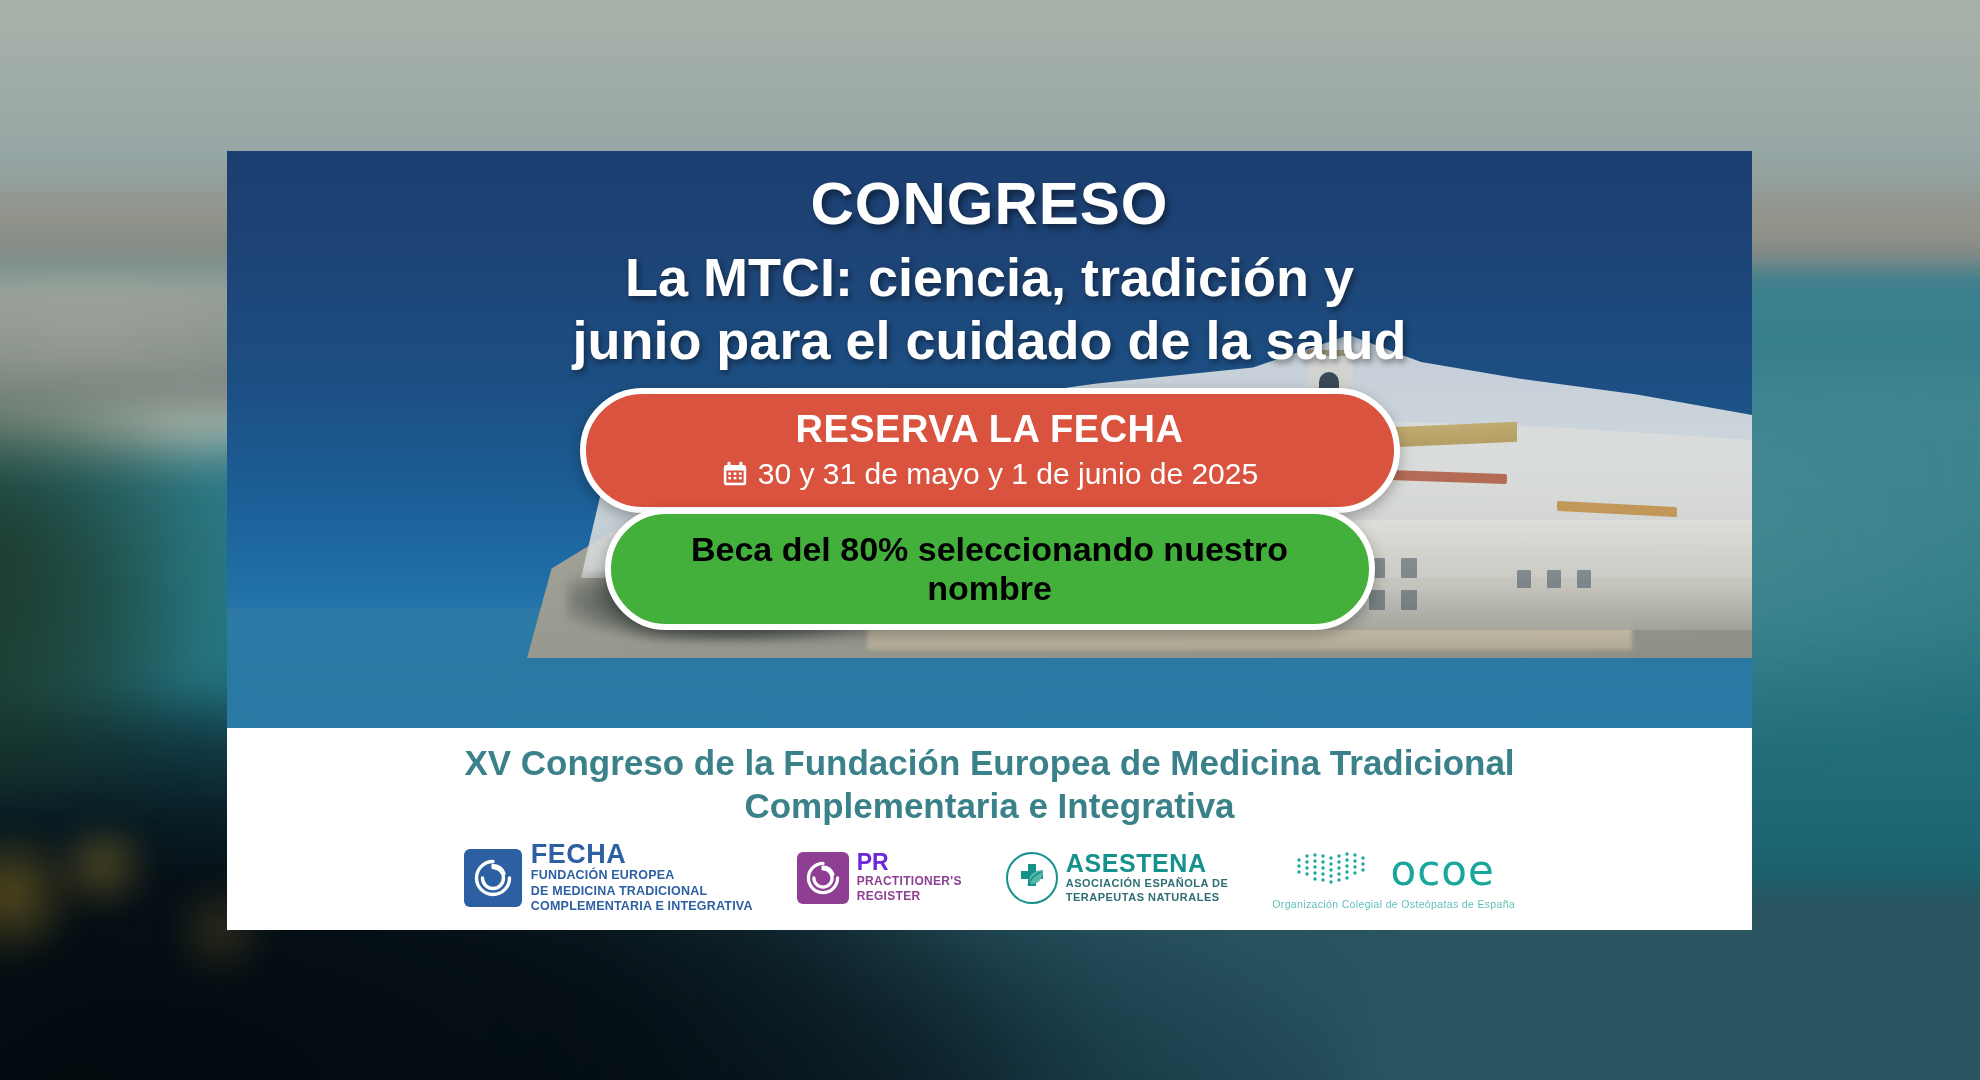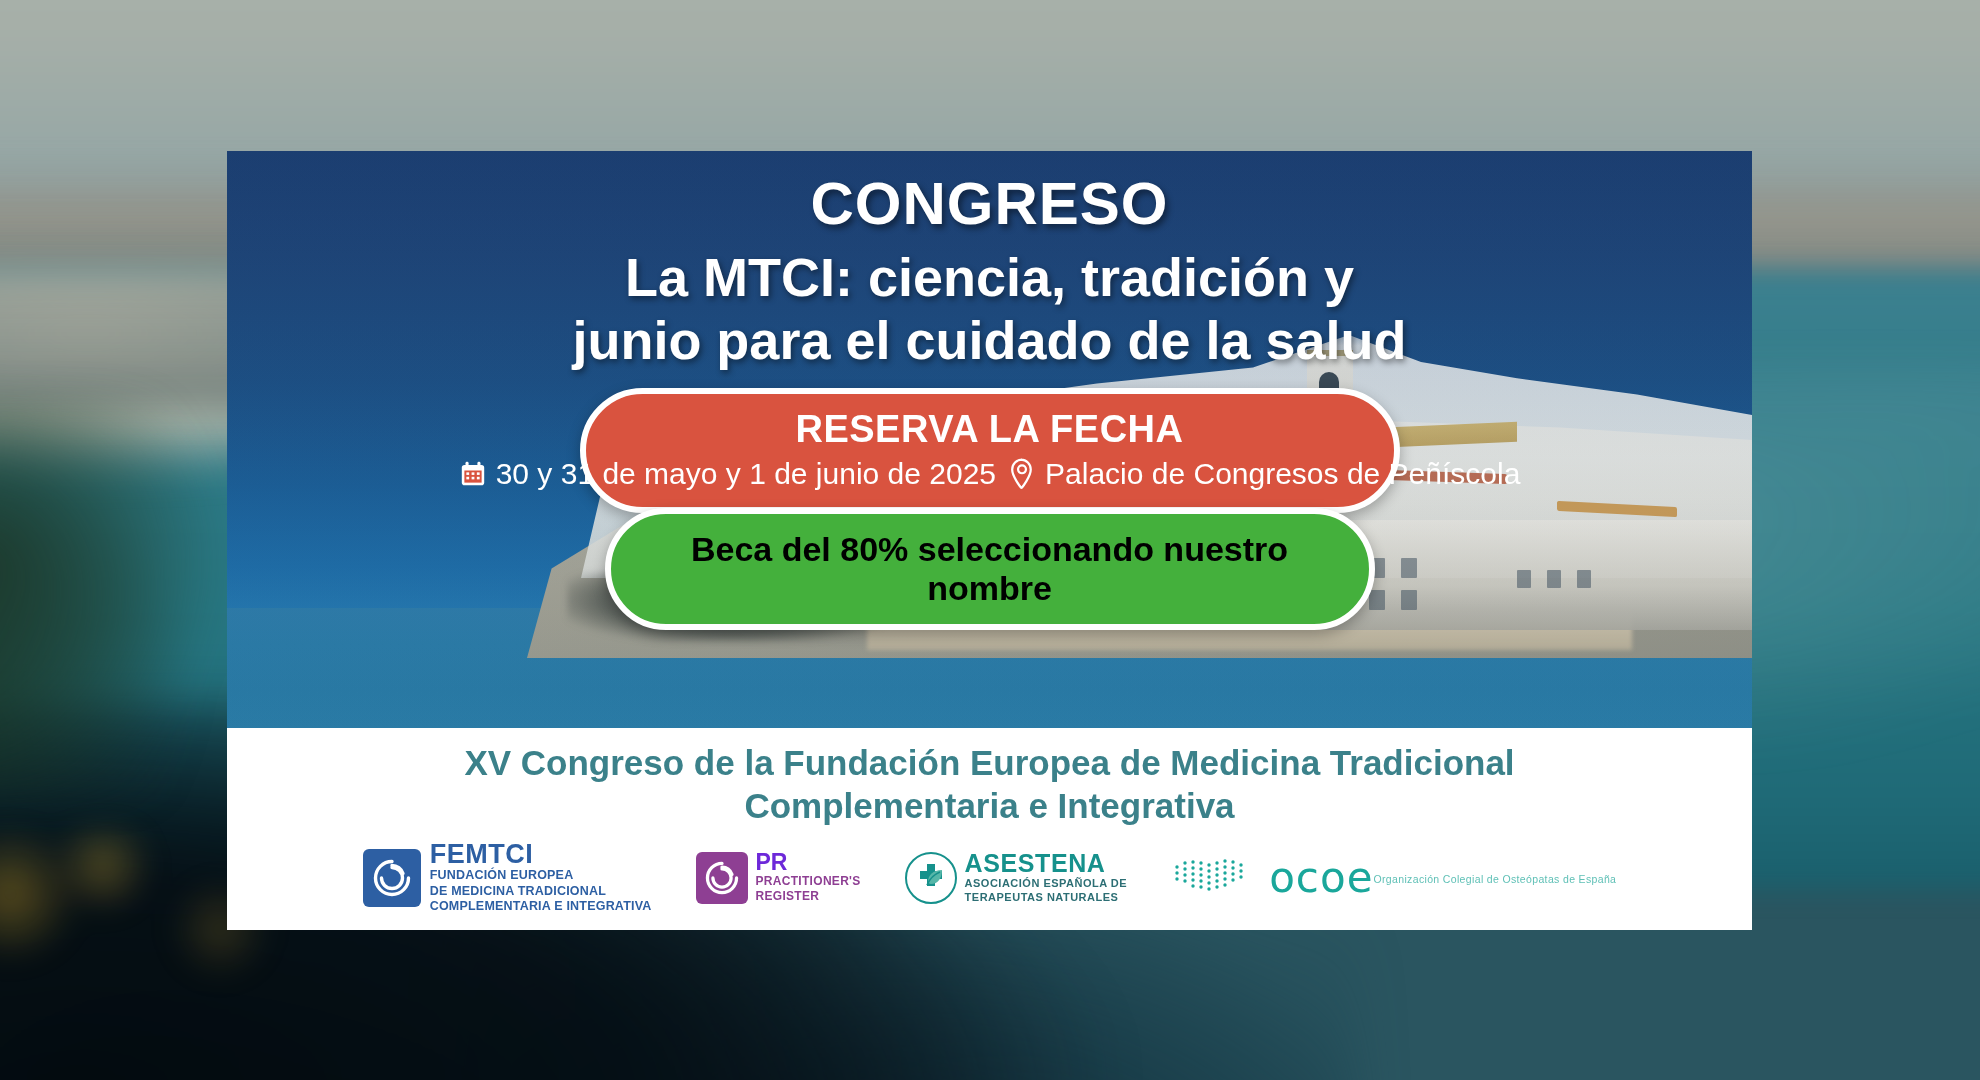--- a/index.html
+++ b/index.html
@@ -387,21 +387,21 @@
     font-size: 25px; font-weight: 700; color: #16918c;
     letter-spacing: .6px; line-height: 1;
   }
   .ases-sub {
     font-size: 11px; font-weight: 700; color: #2c6e74;
     letter-spacing: .5px; line-height: 1.3; margin-top: 3px;
     text-transform: uppercase;
   }
 
   
-  .ocoe { flex-direction: row; align-items: center; }
+  .ocoe { flex-direction: column; align-items: center; }
   .ocoe-row { display: flex; align-items: center; gap: 10px; }
   .ocoe-name {
     font-size: 42px; font-weight: 400; color: #1aa79b;
     letter-spacing: 1px; line-height: 1;
     font-family: "DejaVu Sans", sans-serif;
   }
   .ocoe-sub {
     margin-top: 2px;
     font-size: 10.5px; color: #5fc0b6; letter-spacing: .35px;
     white-space: nowrap;
@@ -482,29 +482,20 @@
               <rect x="6.3" y="10.6" width="2.4" height="2.2" fill="#ffffff"></rect>
               <rect x="10.8" y="10.6" width="2.4" height="2.2" fill="#ffffff"></rect>
               <rect x="15.3" y="10.6" width="2.4" height="2.2" fill="#ffffff"></rect>
               <rect x="6.3" y="14.4" width="2.4" height="2.2" fill="#ffffff"></rect>
               <rect x="10.8" y="14.4" width="2.4" height="2.2" fill="#ffffff"></rect>
               <rect x="15.3" y="14.4" width="2.4" height="2.2" fill="#ffffff"></rect>
             </svg>
           </span>
           <span>30 y 31 de mayo y 1 de junio de 2025</span>
         </span>
-        <span class="meta-item">
-          <span>
-            <svg width="28" height="32" viewBox="0 0 24 30" fill="none">
-              <path d="M12 1.6c-5.1 0-9.2 4.1-9.2 9.2 0 6.6 8 16.6 8.35 17 .2.25.5.25.7 0 .35-.4 8.35-10.4 8.35-17 0-5.1-4.1-9.2-9.2-9.2z" stroke="#ffffff" stroke-width="2.1" fill="none"></path>
-              <circle cx="12" cy="10.6" r="3.7" stroke="#ffffff" stroke-width="2.1" fill="none"></circle>
-            </svg>
-          </span>
-          <span>Palacio de Congresos de Peñíscola</span>
-        </span>
       </div>
     </div>
   </div>
 
   <div class="pill-wrap" id="grant-pill-wrap">
     <div class="pill pill-grant">
       <div class="pill-grant-label">Beca del 80% seleccionando nuestro nombre</div>
     </div>
   </div>
 
@@ -518,21 +509,21 @@
 
       <div class="logo femtci">
         <span class="logo-mark">
           <svg width="44" height="44" viewBox="0 0 44 44">
             <path d="M22 5.5a16.5 16.5 0 1 0 16.5 16.5" stroke="#ffffff" stroke-width="3.4" fill="none" stroke-linecap="round"></path>
             <path d="M22 11.5a10.5 10.5 0 1 1-10.5 10.5" stroke="#ffffff" stroke-width="3.4" fill="none" stroke-linecap="round"></path>
             <path d="M33 17.5a11.6 11.6 0 0 0-11-8" stroke="#ffffff" stroke-width="3.4" fill="none" stroke-linecap="round"></path>
           </svg>
         </span>
         <span class="femtci-txt">
-          <span class="femtci-name">FEMTCI</span>
+          <span class="femtci-name">FECHA</span>
           <span class="femtci-sub">
             <span style="display:block">FUNDACIÓN EUROPEA</span>
             <span style="display:block">DE MEDICINA TRADICIONAL</span>
             <span style="display:block">COMPLEMENTARIA E INTEGRATIVA</span>
           </span>
         </span>
       </div>
 
       <div class="logo pr">
         <span class="logo-mark">

